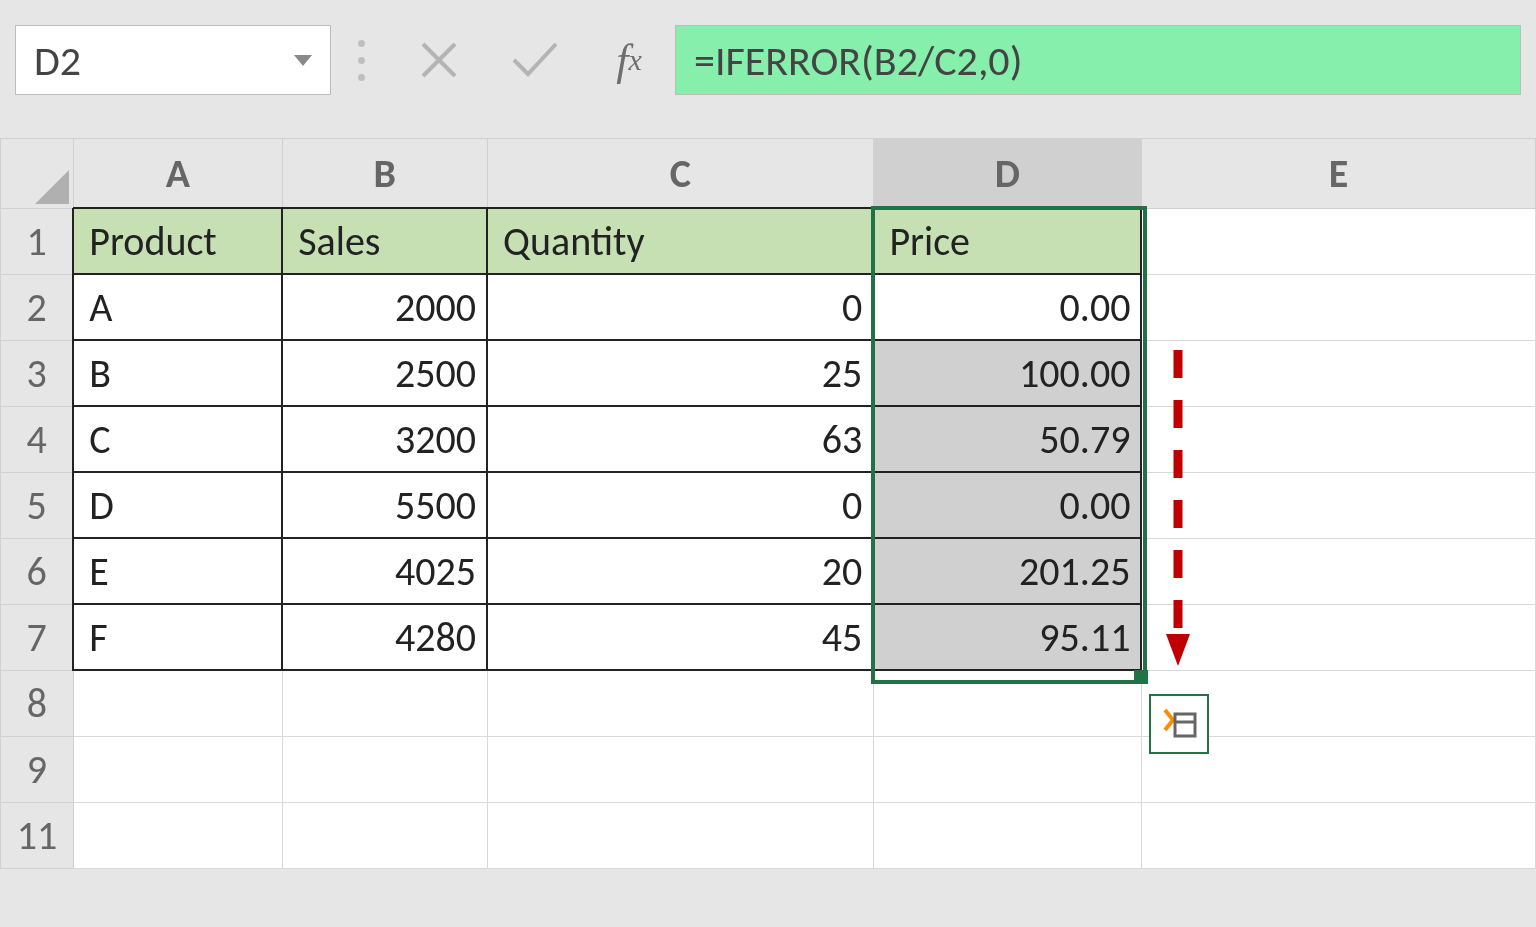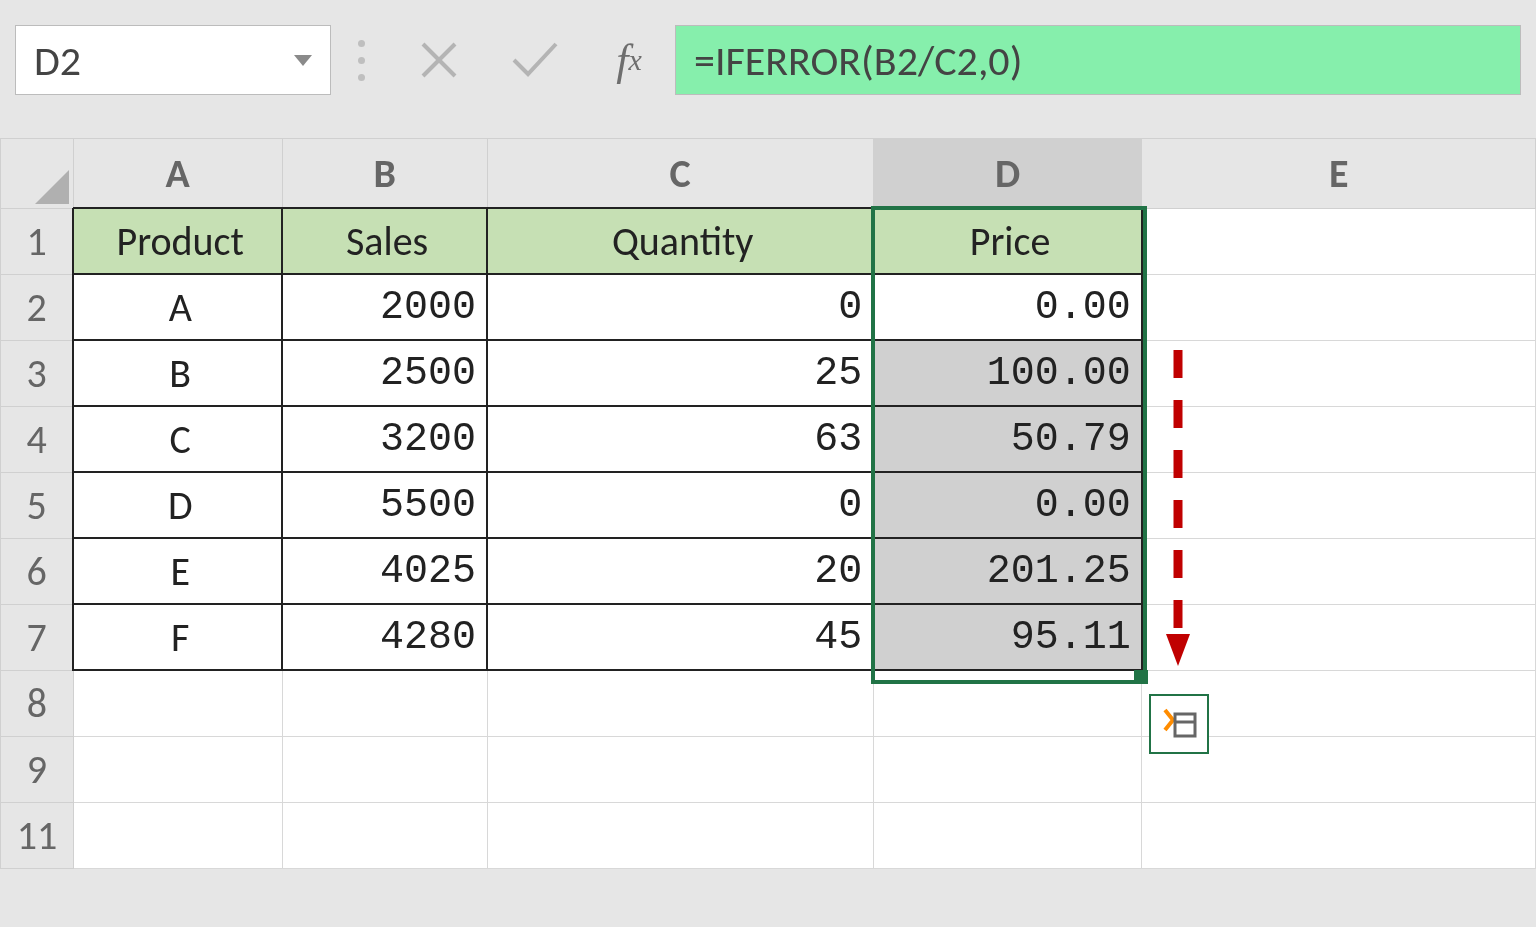--- a/index.html
+++ b/index.html
@@ -20,21 +20,21 @@
   .grid{position:absolute;left:0;top:138px;}
   table{border-collapse:collapse;}
   .colhead td, .colhead th{background:#e6e6e6;border:1px solid #d0d0d0;text-align:center;font-size:40px;color:#666;height:66px;}
   .rowhead{background:#e6e6e6;border:1px solid #d0d0d0;text-align:center;font-size:40px;color:#666;width:70px;}
   .selall{width:70px;height:66px;background:#e6e6e6;border:1px solid #d0d0d0;position:relative;}
   .selall::after{content:"";position:absolute;right:4px;bottom:4px;width:0;height:0;border-left:34px solid transparent;border-bottom:34px solid #b0b0b0;}
   .wA{width:207px;} .wB{width:204px;} .wC{width:388px;} .wD{width:268px;} .wE{width:399px;}
   .cell{border:1px solid #d8d8d8;background:#fff;font-size:40px;padding:0 10px;height:66px;box-sizing:border-box;}
   .hdrcell{background:#c6e0b4;border:2px solid #222;font-size:40px;padding:0 10px;height:66px;box-sizing:border-box;text-align:left;}
   .datacell{border:2px solid #222;font-size:40px;padding:0 10px;height:66px;box-sizing:border-box;background:#fff;}
-  .tr{text-align:right;font-family:Liberation Mono, monospace;} .tl{text-align:center;padding-left:15px;}
+  .tr{text-align:right;} .tl{text-align:left;padding-left:15px;}
   .colD-sel{background:#d0d0d0;text-align:right;}
   .colhead .selcol{background:#d0d0d0;}
 
   
   .selrect{position:absolute;border:4px solid #217346;pointer-events:none;}
   .fillhandle{position:absolute;width:14px;height:14px;background:#217346;}
 
   
   .autofill{position:absolute;width:56px;height:56px;border:2px solid #217346;background:#fff;display:flex;align-items:center;justify-content:center;}
 

